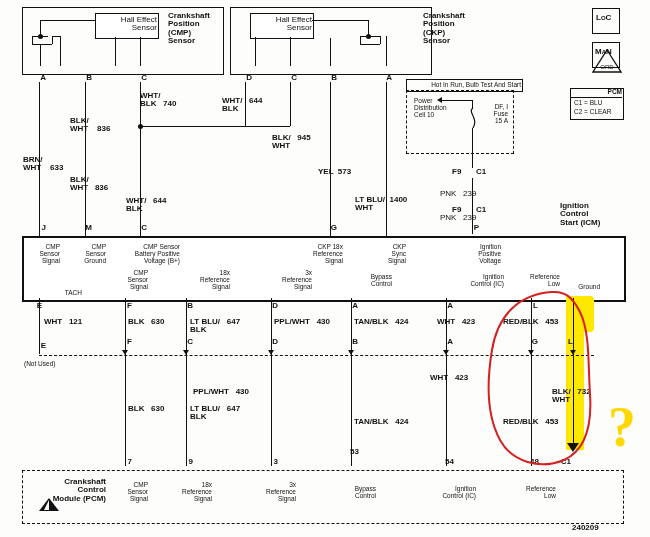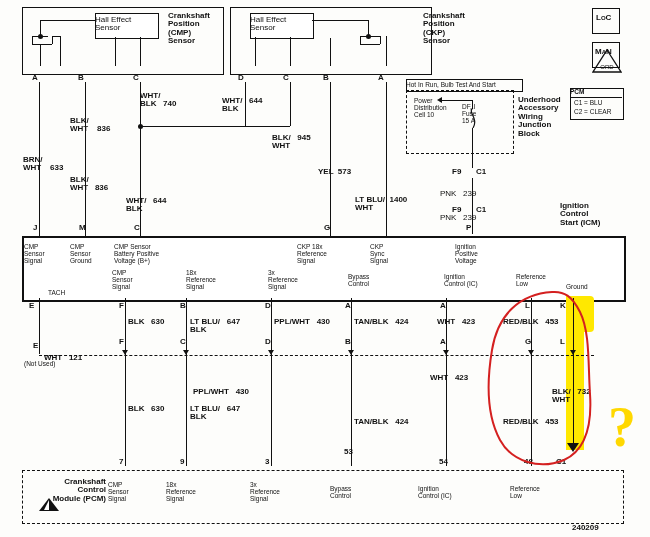--- a/index.html
+++ b/index.html
@@ -8,21 +8,21 @@
     background:#fdfdfb;
     font-family:"Liberation Sans", sans-serif;
     font-size:8px;
     color:#111;
     overflow:hidden;
   }
   #sheet{position:relative;width:650px;height:537px;}
   .abs{position:absolute;}
   .txt{position:absolute;white-space:pre;line-height:1.05;letter-spacing:0px;}
   .b{font-weight:bold;}
-  .c{text-align:left;}
+  .c{text-align:right;}
   .box{position:absolute;border:1px solid #111;background:transparent;}
   .dash{position:absolute;border:1px dashed #111;}
   .vline{position:absolute;width:1px;background:#111;}
   .hline{position:absolute;height:1px;background:#111;}
   .hdash{position:absolute;border-top:1px dashed #111;}
   .dot{position:absolute;width:5px;height:5px;background:#111;border-radius:50%;}
   .arrowdn{position:absolute;width:0;height:0;border-left:3px solid transparent;border-right:3px solid transparent;border-top:5px solid #111;}
   .arrowlt{position:absolute;width:0;height:0;border-top:3px solid transparent;border-bottom:3px solid transparent;border-right:5px solid #111;}
   .hl{position:absolute;background:#ffe800;}
   .qmark{position:absolute;color:#ffd800;font-size:56px;font-weight:bold;font-family:"Liberation Serif",serif;}
@@ -111,25 +111,20 @@
 
   <div class="vline" style="left:472px;top:100px;height:9px;"></div>
   <div class="abs" style="left:466px;top:108px;">
     <svg width="14" height="20" viewBox="0 0 14 20">
         <path d="M7 0 C 1 4, 13 10, 7 20" fill="none" stroke="#111" stroke-width="1.2"></path>
       </svg>
   </div>
   <div class="vline" style="left:472px;top:128px;height:24px;"></div>
   <div class="hline" style="left:440px;top:100px;width:33px;"></div>
   <div class="arrowlt" style="left:437px;top:97px;"></div>
-  <div class="txt b" style="left:518px;top:96px;">Underhood
-Accessory
-Wiring
-Junction
-Block</div>
   <div class="txt b" style="left:452px;top:168px;">F9</div>
   <div class="txt b" style="left:476px;top:168px;">C1</div>
   <div class="vline" style="left:472px;top:152px;height:16px;"></div>
   <div class="vline" style="left:472px;top:178px;height:26px;"></div>
   <div class="txt" style="left:440px;top:190px;">PNK   239</div>
   <div class="txt b" style="left:452px;top:206px;">F9</div>
   <div class="txt b" style="left:476px;top:206px;">C1</div>
   <div class="txt" style="left:440px;top:214px;">PNK   239</div>
   <div class="vline" style="left:472px;top:204px;height:30px;"></div>
 
@@ -231,21 +226,21 @@
 
   <div class="vline" style="left:39px;top:298px;height:56px;"></div>
   <div class="vline" style="left:125px;top:298px;height:168px;"></div>
   <div class="vline" style="left:186px;top:298px;height:168px;"></div>
   <div class="vline" style="left:271px;top:298px;height:168px;"></div>
   <div class="vline" style="left:351px;top:298px;height:168px;"></div>
   <div class="vline" style="left:446px;top:298px;height:168px;"></div>
   <div class="vline" style="left:531px;top:298px;height:168px;"></div>
   <div class="vline" style="left:573px;top:298px;height:152px;"></div>
 
-  <div class="txt b" style="left:44px;top:318px;margin-top:36px;">WHT   121</div>
+  <div class="txt b" style="left:44px;top:318px;">WHT   121</div>
   <div class="txt b" style="left:128px;top:318px;">BLK   630</div>
   <div class="txt b" style="left:190px;top:318px;">LT BLU/   647
 BLK</div>
   <div class="txt b" style="left:274px;top:318px;">PPL/WHT   430</div>
   <div class="txt b" style="left:354px;top:318px;">TAN/BLK   424</div>
   <div class="txt b" style="left:437px;top:318px;">WHT   423</div>
   <div class="txt b" style="left:503px;top:318px;">RED/BLK   453</div>
 
   <div class="txt c b" style="left:33px;top:342px;width:13px;">E</div>
   <div class="txt c b" style="left:119px;top:338px;width:13px;">F</div>

